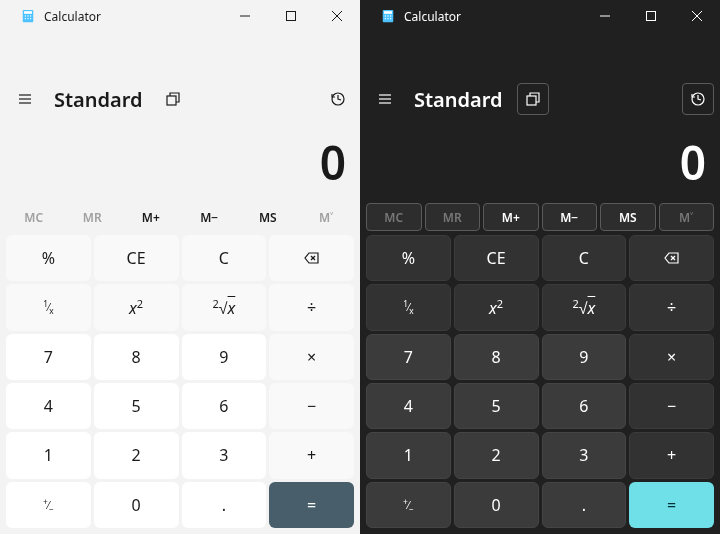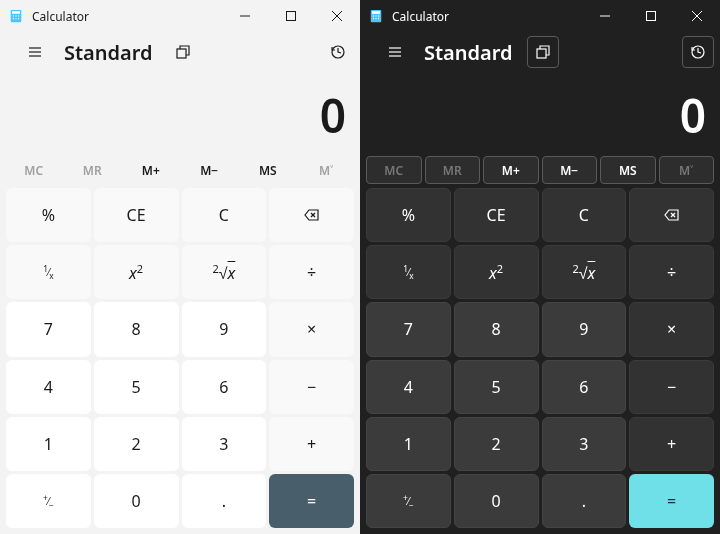--- a/index.html
+++ b/index.html
@@ -1,30 +1,30 @@
 <!DOCTYPE html>
 <html><head>
 <meta charset="utf-8">
 <style>
   * { box-sizing: border-box; margin: 0; padding: 0; font-family: "Segoe UI", system-ui, sans-serif; }
   body { width: 720px; height: 534px; display: flex; overflow: hidden; }
   .app { width: 360px; height: 534px; display: flex; flex-direction: column; position: relative; }
   .light { background: #f3f3f3; color: #1a1a1a; }
   .dark  { background: #202020; color: #ffffff; }
 
-  .titlebar { height: 32px; display: flex; align-items: center; padding-left: 8px; font-size: 12px; }
+  .titlebar { height: 32px; display: flex; align-items: center; padding-left: 20px; font-size: 12px; }
   .titlebar .app-icon { width: 16px; height: 16px; margin-right: 8px; display: inline-flex; align-items: center; justify-content: center; }
   .titlebar .app-icon svg { width: 14px; height: 14px; }
   .titlebar .spacer { flex: 1; }
   .titlebar .sysbtn { width: 46px; height: 32px; display: flex; align-items: center; justify-content: center; }
   .titlebar .sysbtn svg { width: 10px; height: 10px; }
   .light .sysbtn svg { stroke:#1a1a1a; fill:none; }
   .dark  .sysbtn svg { stroke:#ffffff; fill:none; }
 
-  .header { height: 40px; display:flex; align-items:center; padding: 0 6px 0 20px; gap: 14px; }
+  .header { height: 40px; display:flex; align-items:center; padding: 0 6px 0 10px; gap: 14px; margin-top: 47px; }
   .hamburger { width: 30px; height:30px; display:flex; align-items:center; justify-content:center; }
   .mode-label { font-size: 20px; font-weight:600; }
   .aot { width: 32px; height:32px; display:flex; align-items:center; justify-content:center; border-radius:4px; }
   .dark .aot { border:1px solid #5a5a5a; }
   .history-btn { width:32px; height:32px; margin-left:auto; display:flex; align-items:center; justify-content:center; border-radius:4px;}
   .dark .history-btn { border:1px solid #5a5a5a;}
 
   .display { flex: 0 0 auto; text-align:right; padding: 20px 14px 14px; font-size: 46px; font-weight:600; line-height:1; min-height: 84px; }
 
   .memrow { height: 28px; display:flex; gap:3px; padding: 0 6px; margin-bottom:4px; }

